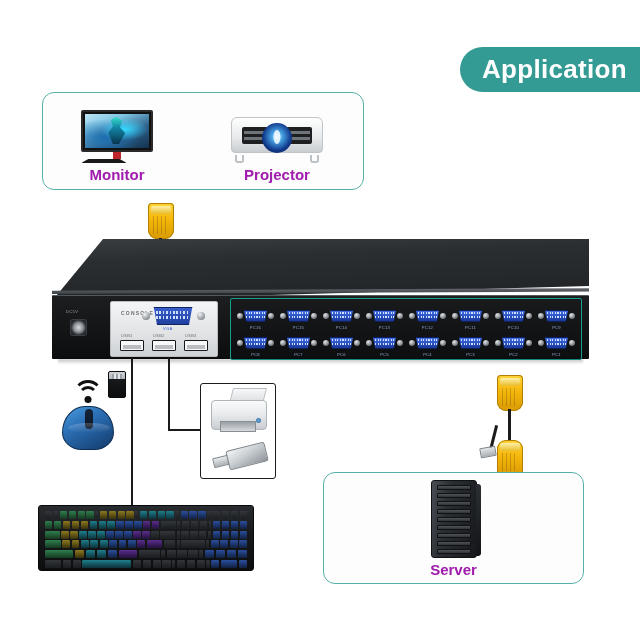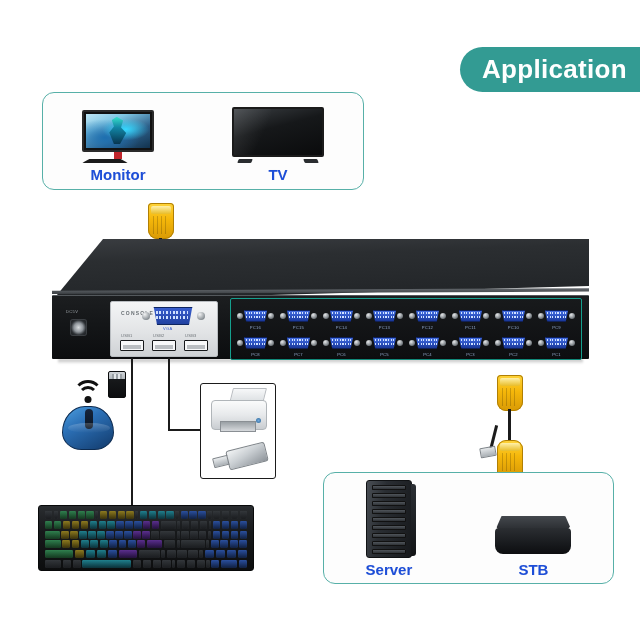--- a/index.html
+++ b/index.html
@@ -27,21 +27,21 @@
   .group-box {
     position: absolute;
     border: 1.6px solid #57b0a8;
     border-radius: 12px;
     background: #fdfdfd;
   }
   .group-row { position:absolute; left:0; top:0; width:100%; height:100%;
     display:flex; align-items:flex-end; justify-content:space-around; }
   .dev { display:flex; flex-direction:column; align-items:center; justify-content:flex-end; }
   .dev-label {
-    color:#1d4ed8; font-size:15px; font-weight:bold; margin-top:3px;
+    color:#a21caf; font-size:15px; font-weight:bold; margin-top:3px;
     white-space:nowrap; text-shadow:0 0 1px rgba(0,0,0,.08);
   }
   .dev-art { position:relative; }
 
   
   .mon-screen { width:72px; height:42px; background:#111; border:2px solid #2a2a2a;
      border-radius:2px; overflow:hidden; position:relative; }
   .mon-pic { position:absolute; inset:2px;
      background:
        radial-gradient(ellipse at 62% 45%, #35d8ff 0%, rgba(53,216,255,0) 42%),
@@ -285,31 +285,35 @@
               <div class="mon-pic">
                 <div class="mon-fig"></div>
               </div>
             </div>
           <div class="mon-neck"></div>
           <div class="mon-base"></div>
         </div>
         <div class="dev-label">Monitor</div>
       </div>
 
+
       <div class="dev">
-        <div class="dev-art">
-          <div class="tv-screen"></div>
-          <div class="tv-feet">
+        <div class="dev-art proj">
+          <div class="proj-body">
+            <div class="proj-vent proj-v1"></div>
+            <div class="proj-vent proj-v2"></div>
+          </div>
+          <div class="proj-lens"></div>
+          <div class="proj-feet">
               <i></i>
               <i></i>
             </div>
         </div>
-        <div class="dev-label">TV</div>
+        <div class="dev-label">Projector</div>
       </div>
-
 
     </div>
   </div>
 
   <div class="vga-conn" style="left:148px; top:203px;"></div>
   <div class="wire" style="left:159px; top:238px; width:3px; height:62px;"></div>
   <div class="vga-conn flip" style="left:148px; top:296px;"></div>
 
   <div id="kvm">
     <div class="kvm-top"></div>
@@ -662,44 +666,37 @@
   </div>
 
   <div class="vga-conn" style="left:497px; top:375px;"></div>
   <div class="wire" style="left:508px; top:409px; width:3px; height:34px;"></div>
   <div class="vga-conn flip" style="left:497px; top:440px;"></div>
   <div class="wire" style="left:492px; top:425px; width:3px; height:26px; transform:rotate(14deg);"></div>
   <div style="position:absolute; left:480px; top:447px; width:16px; height:10px;
               background:linear-gradient(180deg,#e4e7e9,#a9afb4); border:1px solid #7d8388;
               border-radius:1px; transform:rotate(-10deg);"></div>
 
-  <div class="group-box" style="left:323px; top:472px; width:291px; height:112px;">
+  <div class="group-box" style="left:323px; top:472px; width:261px; height:112px;">
     <div class="group-row" style="padding-bottom:5px;">
 
       <div class="dev">
         <div class="dev-art server">
           <div class="bay"></div>
             <div class="bay"></div>
             <div class="bay"></div>
             <div class="bay"></div>
           <div class="bay"></div>
             <div class="bay"></div>
             <div class="bay"></div>
             <div class="bay"></div>
           <div class="bay"></div>
         </div>
         <div class="dev-label">Server</div>
       </div>
 
 
 
-      <div class="dev">
-        <div class="dev-art stb">
-          <div class="stb-top"></div>
-          <div class="stb-front"></div>
-        </div>
-        <div class="dev-label">STB</div>
-      </div>
 
     </div>
   </div>
 
 </div>
 
 </body></html>

